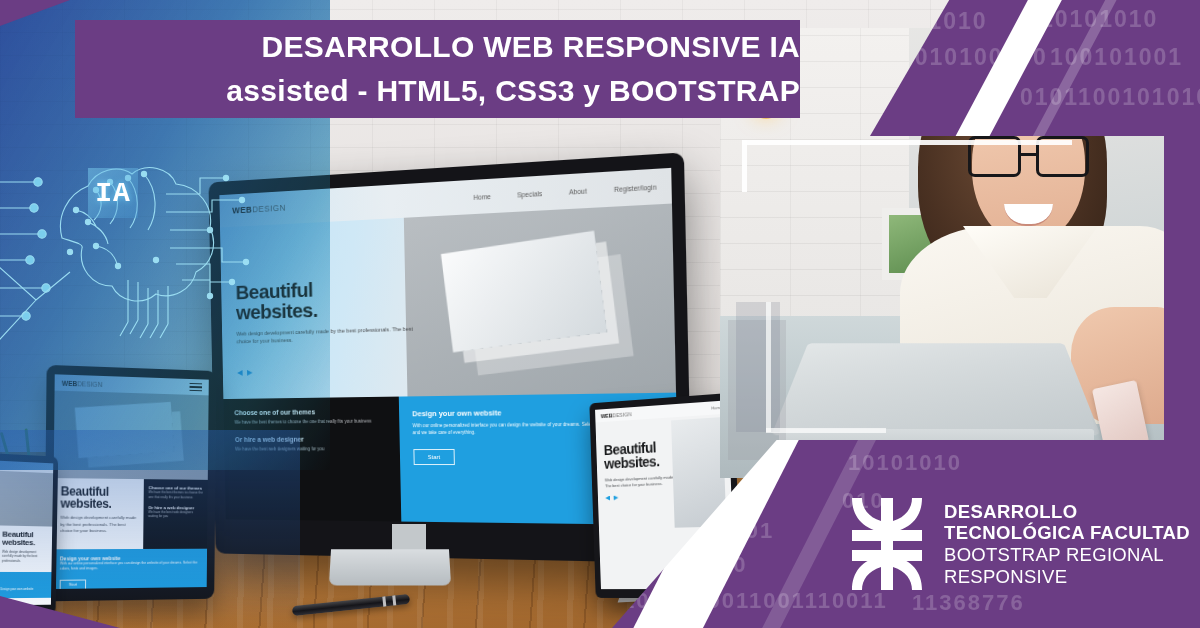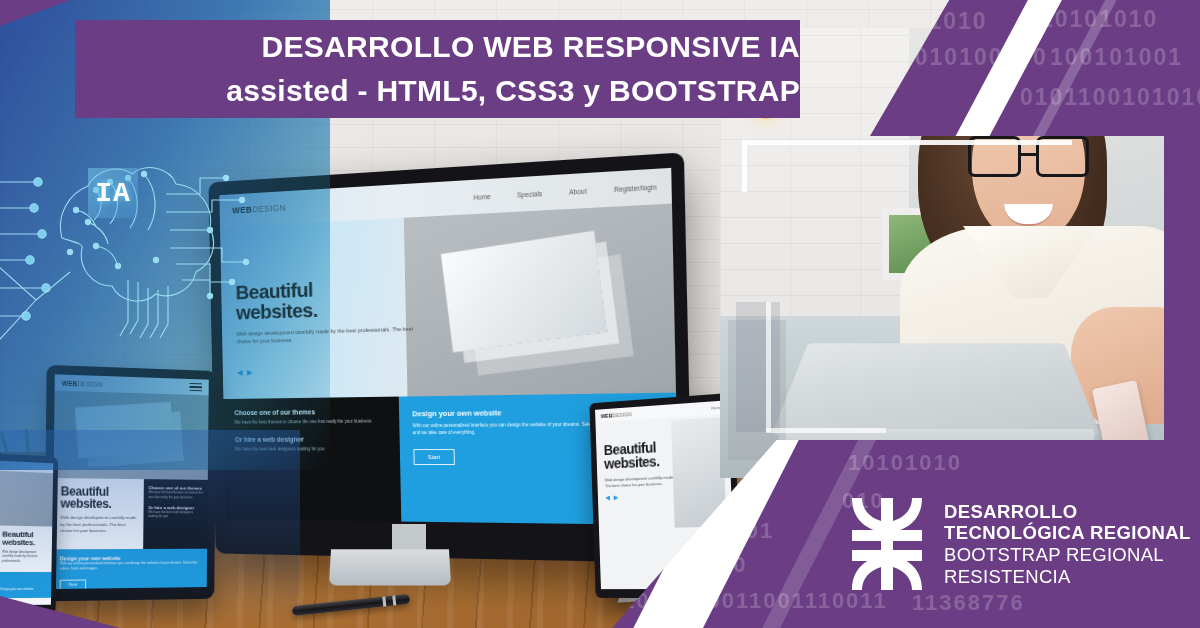--- a/index.html
+++ b/index.html
@@ -621,23 +621,23 @@
           <rect x="4" y="32" width="70" height="11"></rect>
           <rect x="4" y="52" width="70" height="11"></rect>
           <path d="M4 0c0 18 10 30 29 34v-11C20 19 14 10 14 0z"></path>
           <path d="M74 0c0 18-10 30-29 34v-11c13-4 19-13 19-23z"></path>
           <path d="M4 92c0-18 10-30 29-34v11c-13 4-19 13-19 23z"></path>
           <path d="M74 92c0-18-10-30-29-34v11c13 4 19 13 19 23z"></path>
         </svg>
       </div>
       <div class="utn-text">
         <div class="b">DESARROLLO</div>
-        <div class="b">TECNOLÓGICA REGIONAL</div>
+        <div class="b">TECNOLÓGICA FACULTAD</div>
         <div class="n">BOOTSTRAP REGIONAL</div>
-        <div class="n">RESISTENCIA</div>
+        <div class="n">RESPONSIVE</div>
       </div>
     </div>
   </div>
 
   <div class="p-bl"></div>
 
   <div class="title-bar">
     <div class="l1">DESARROLLO WEB RESPONSIVE IA</div>
     <div class="l2">assisted - HTML5, CSS3 y BOOTSTRAP</div>
   </div>

